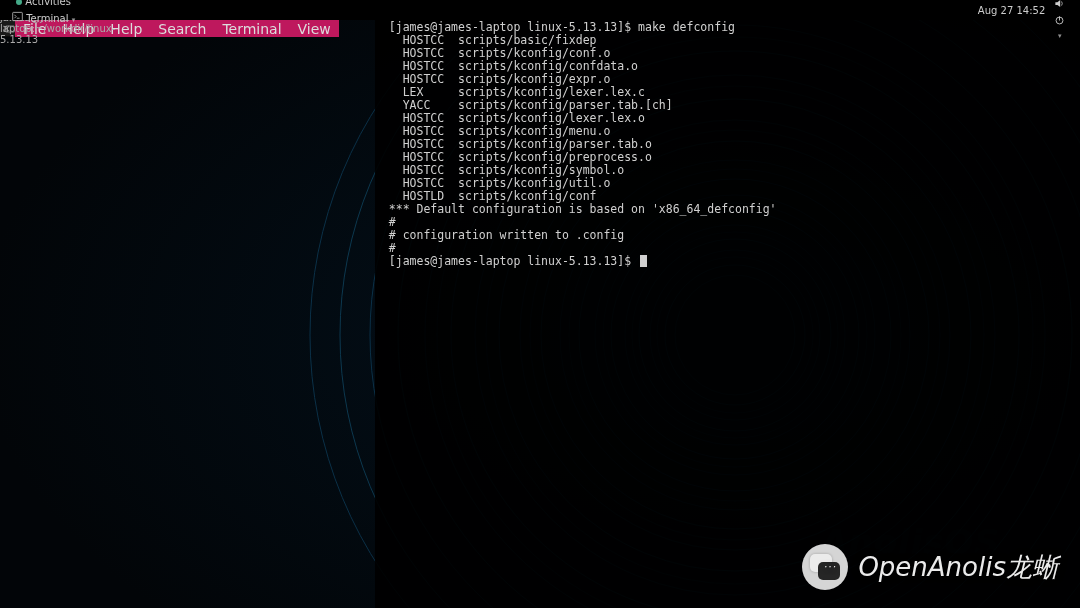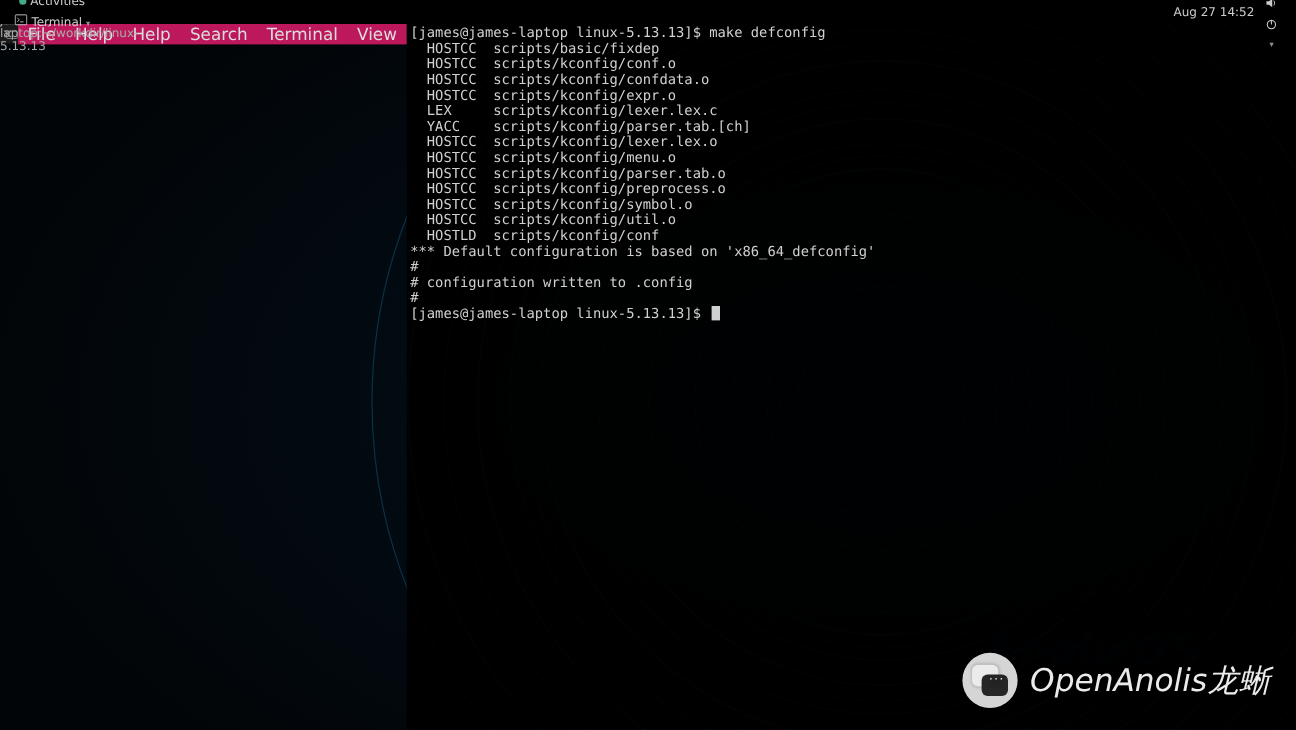--- a/index.html
+++ b/index.html
@@ -75,23 +75,24 @@
     }
     .menubar .mi { padding: 0 6px; }
     
     .term {
       flex: 1;
       background: rgba(0,0,0,0.92);
       color: #d0d0d0;
       font-family: "DejaVu Sans Mono", "Menlo", monospace;
       font-size: 11.5px;
       line-height: 13px;
-      padding: 1px 3px;
+      padding: 1px 14px;
       white-space: pre;
       position: relative;
+      margin-left: 36px;
     }
     .prompt-user { color: #d0d0d0; }
     .caret {
       display: inline-block;
       width: 7px; height: 12px;
       background: #d0d0d0;
       vertical-align: -2px;
       margin-left: 2px;
     }
     

